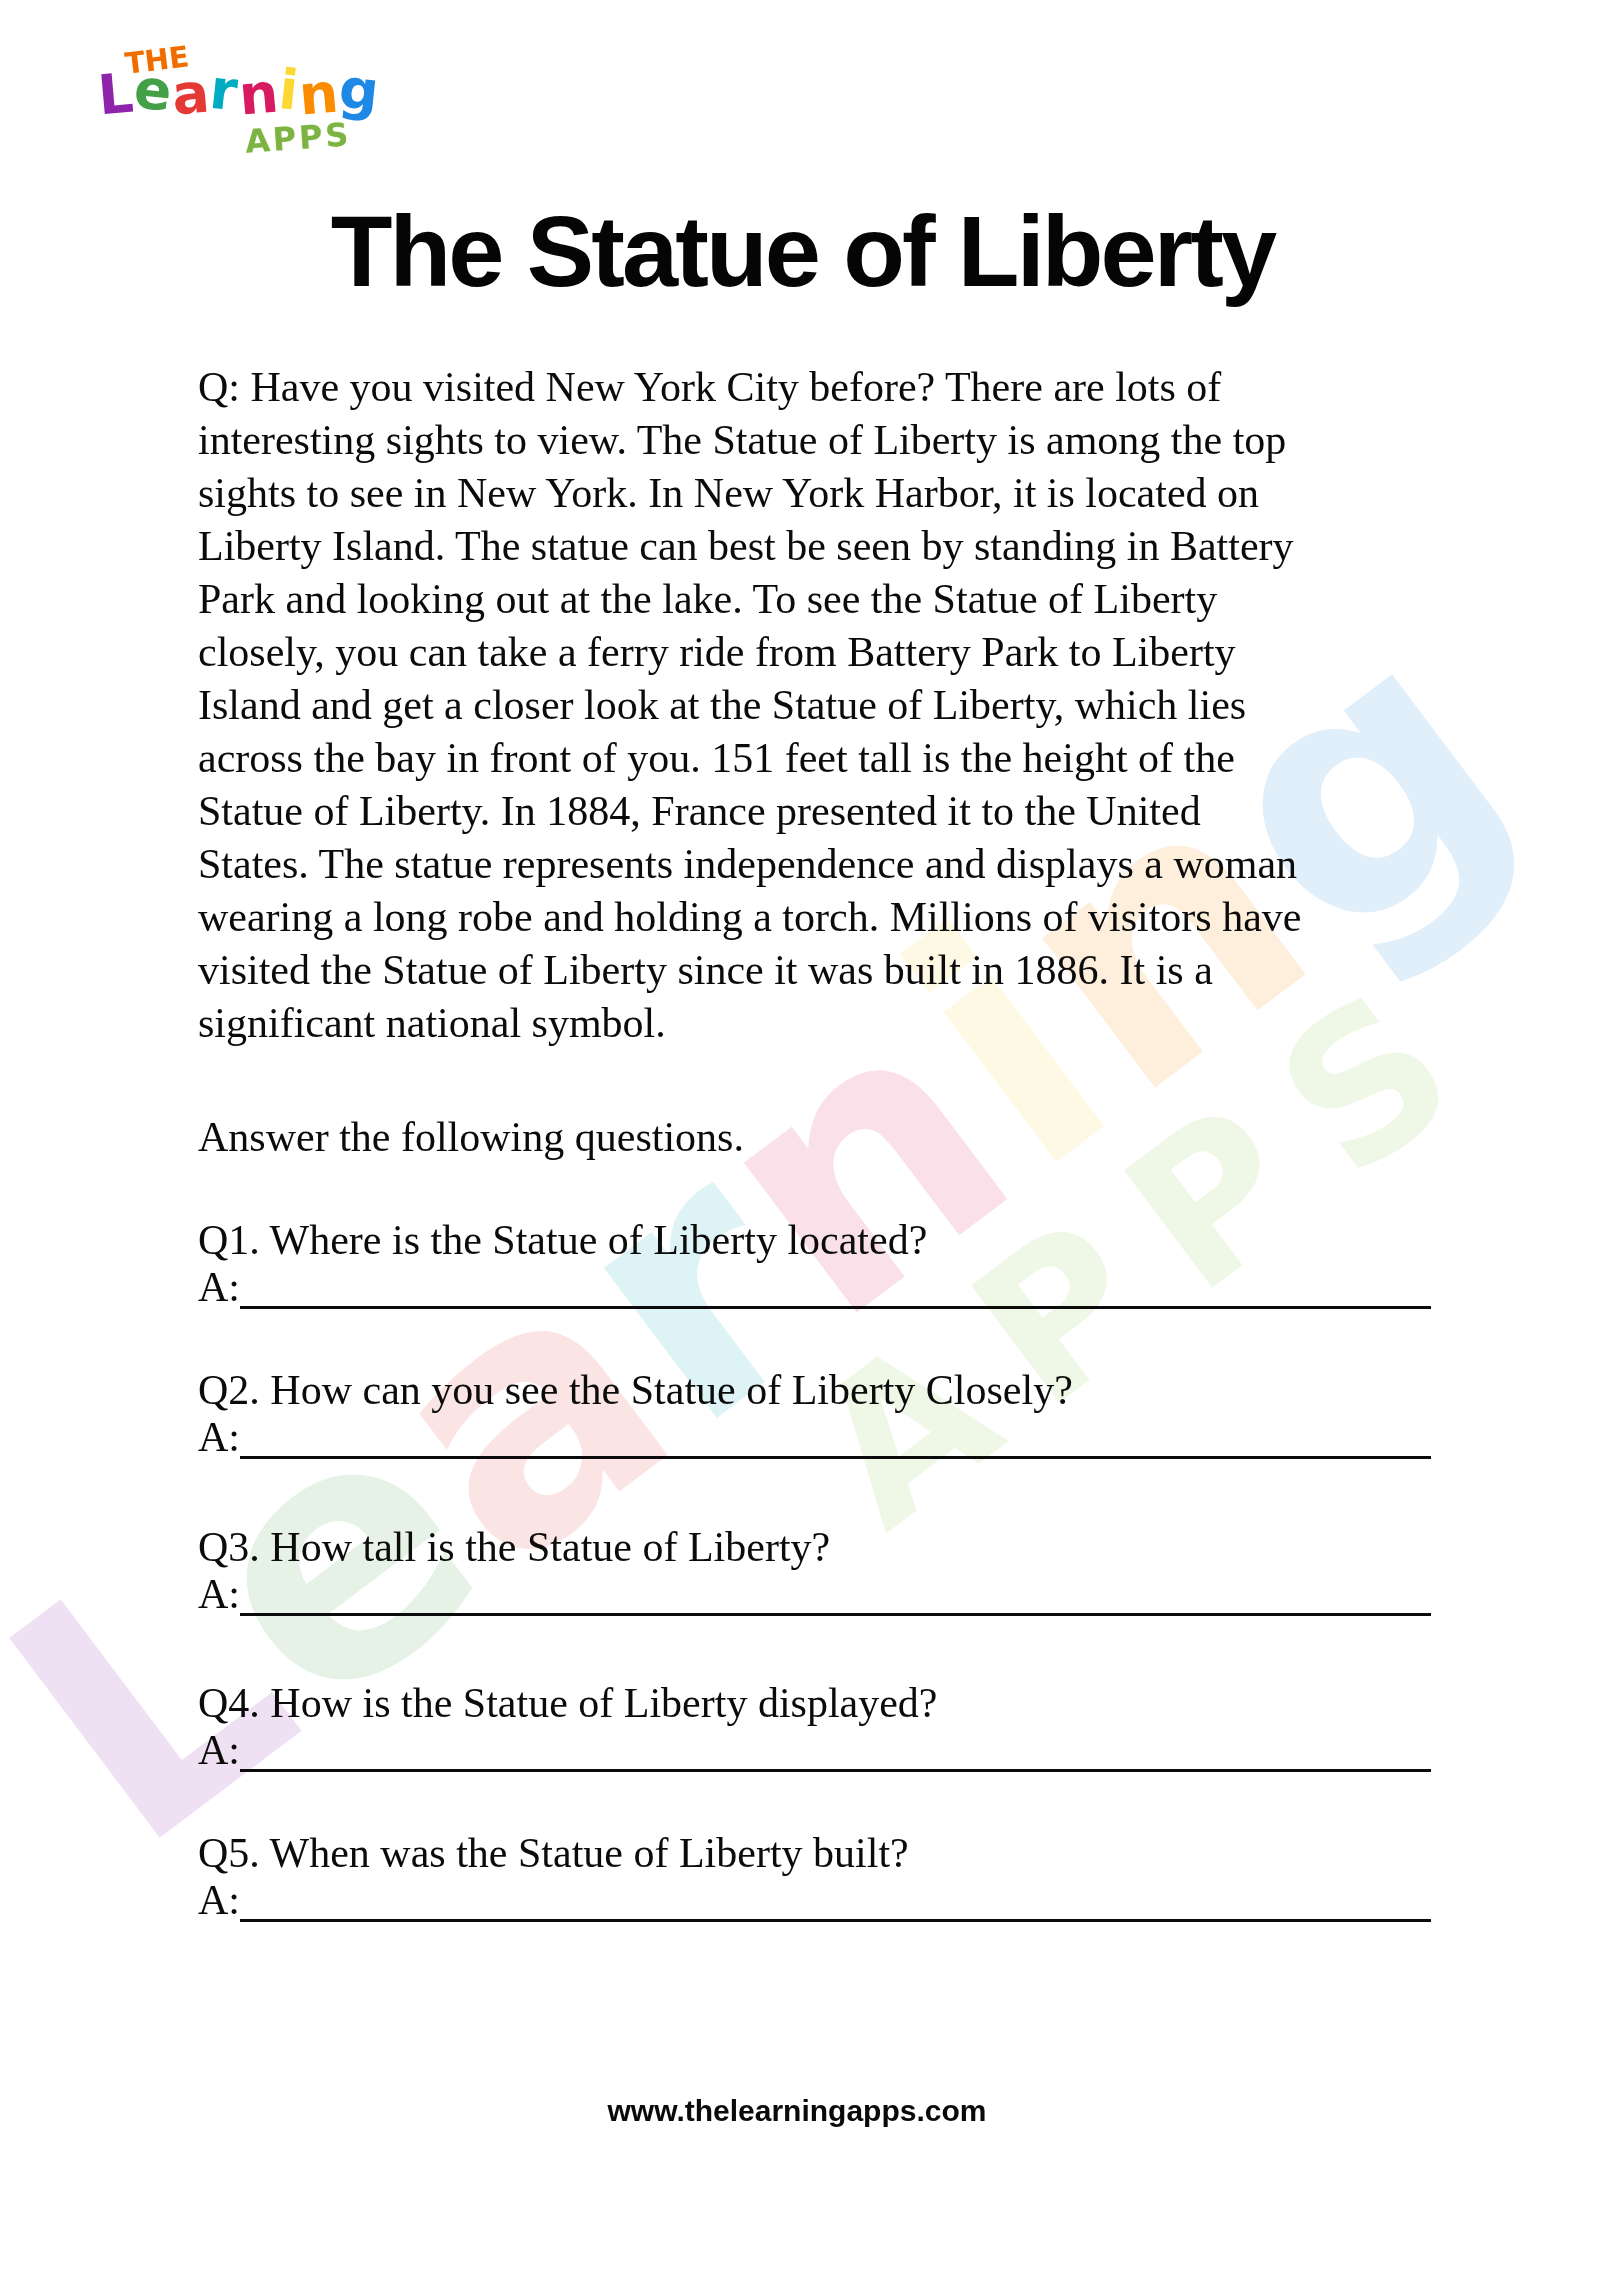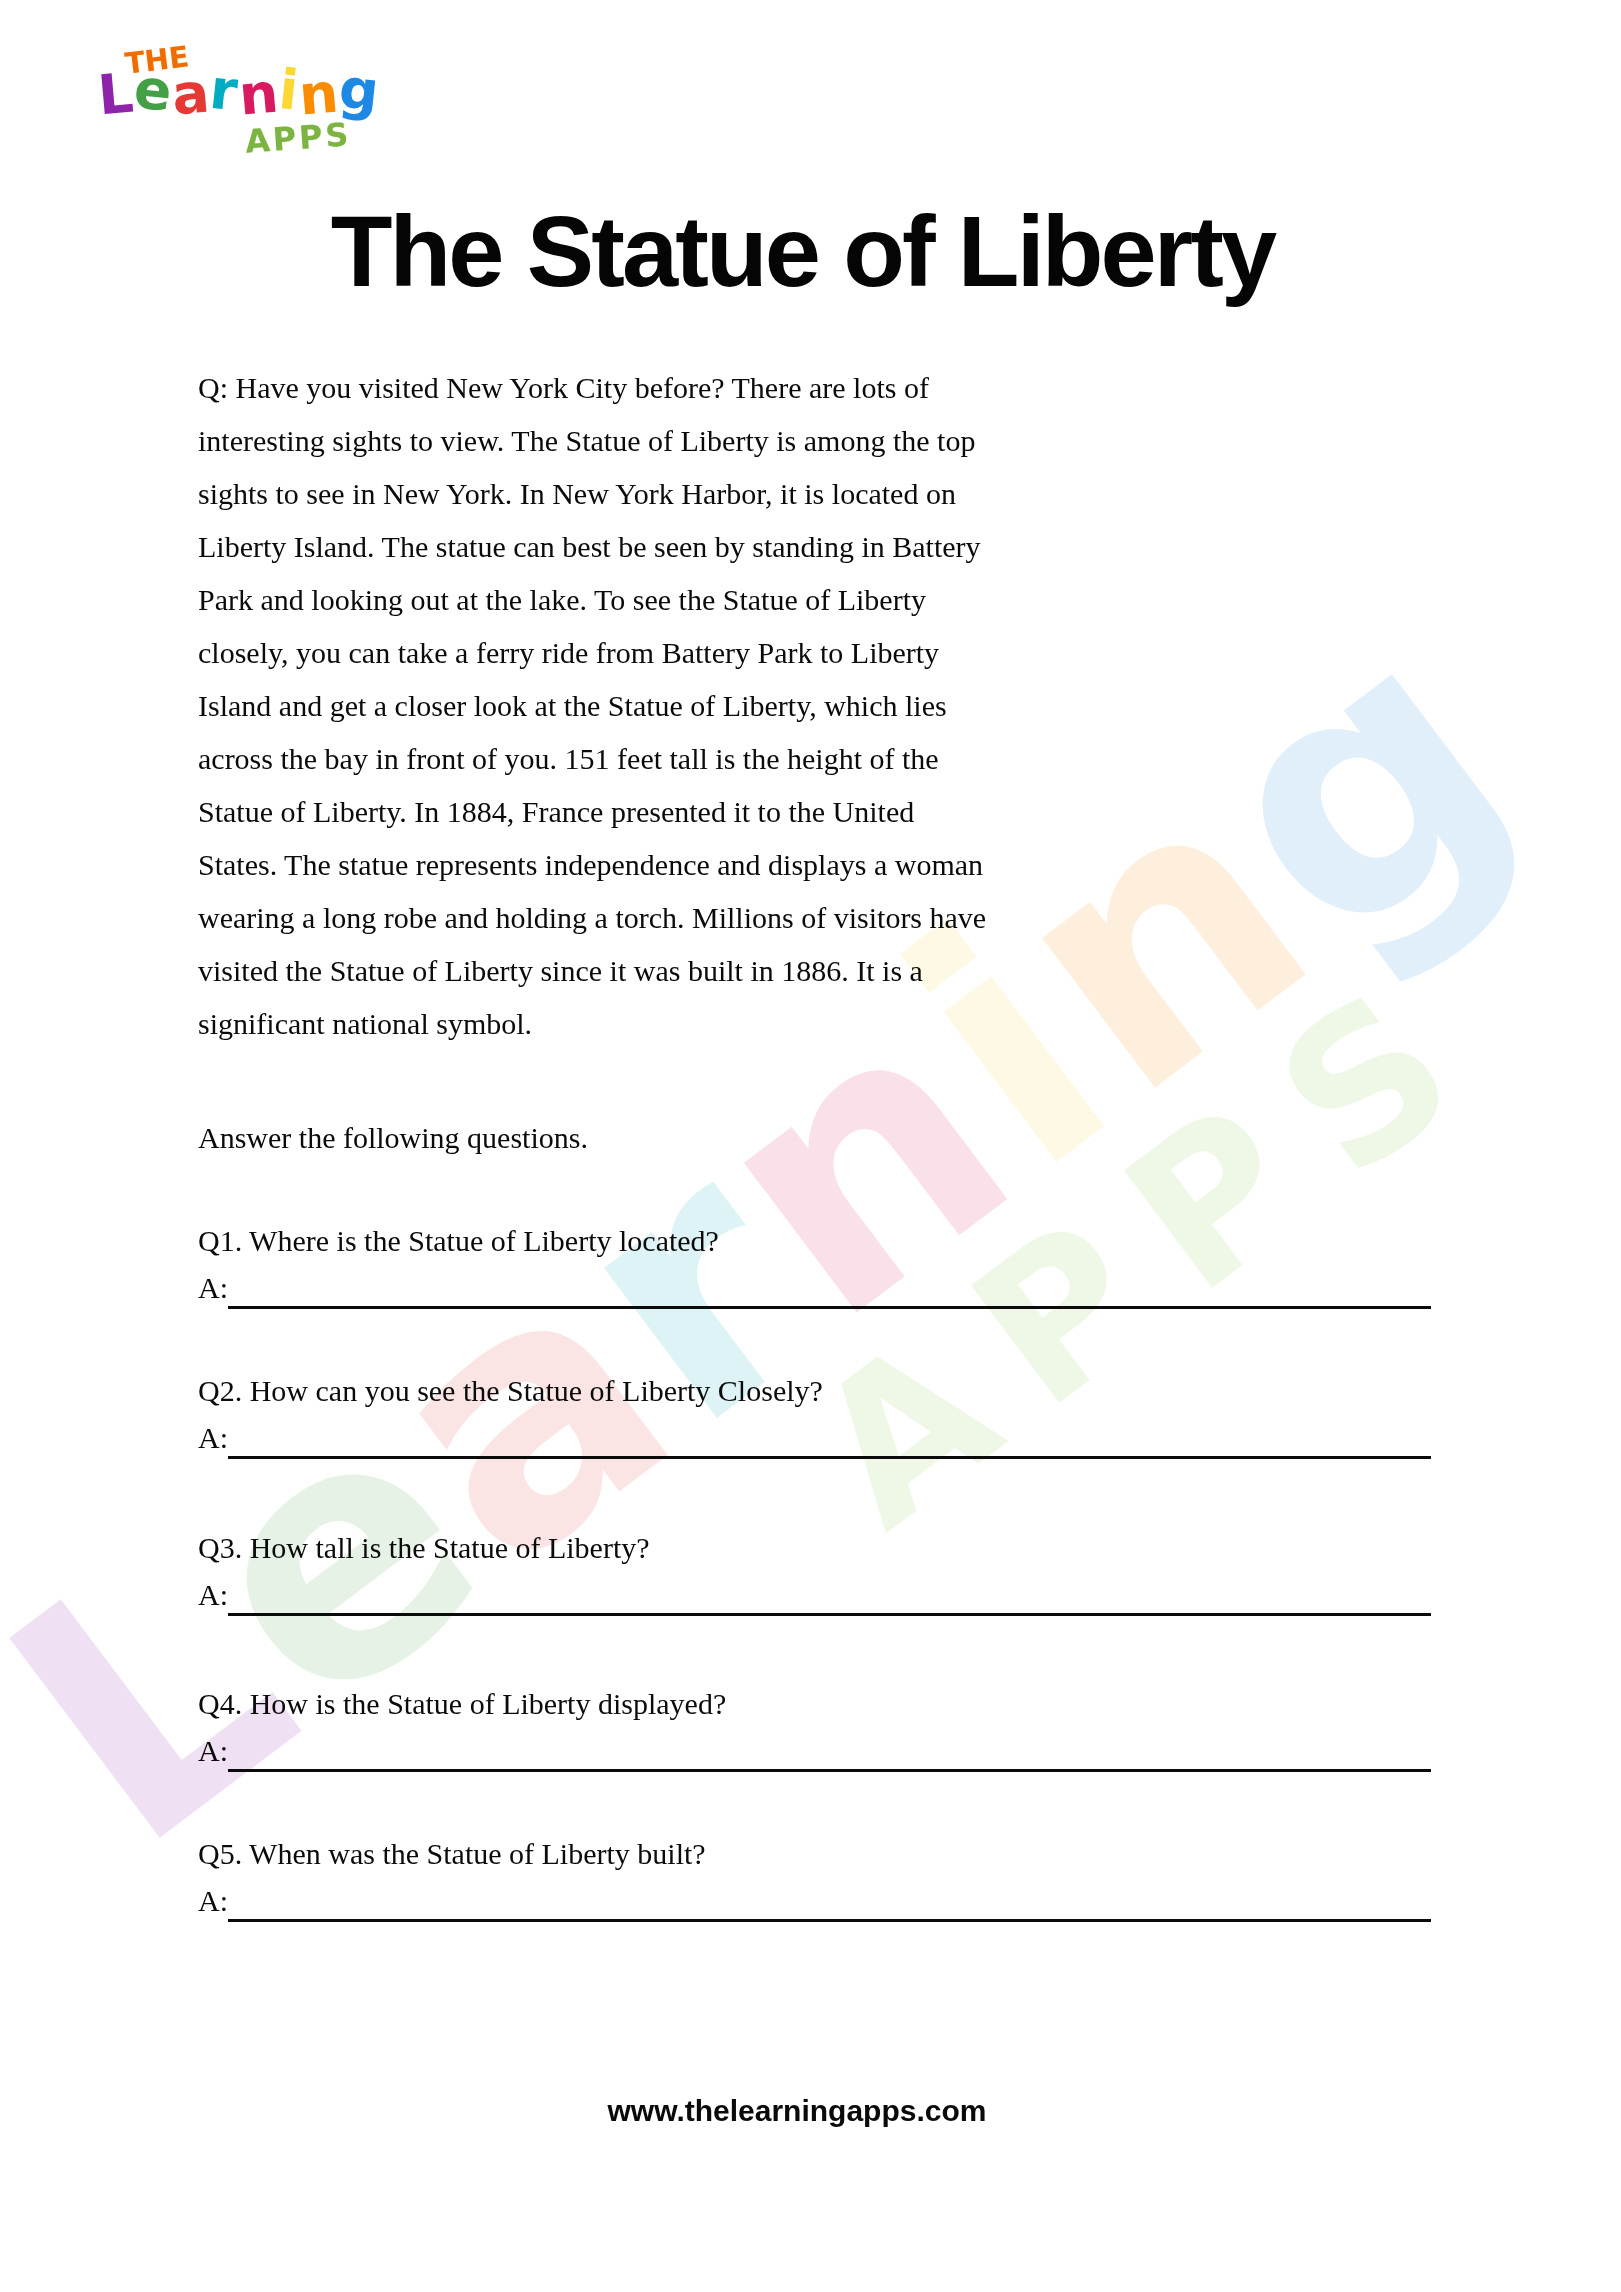--- a/index.html
+++ b/index.html
@@ -82,21 +82,21 @@
     letter-spacing:-2.9px;
     color:#050505;
     z-index:2;
   }
 
   
   .content {
     position:absolute;
     left:198px; right:190px; top:361px;
     z-index:1;
-    font-size:30px;
+    font-size:42px;
     line-height:53px;
   }
   .passage-line { white-space:nowrap; }
   .instructions { margin-top:61px; }
 
   .question { margin-top:50px; }
   .question:nth-of-type(3) { margin-top:57px; }
   .question:nth-of-type(4) { margin-top:56px; }
   .question:nth-of-type(5) { margin-top:50px; }
   .question:nth-of-type(6) { margin-top:63px; }

